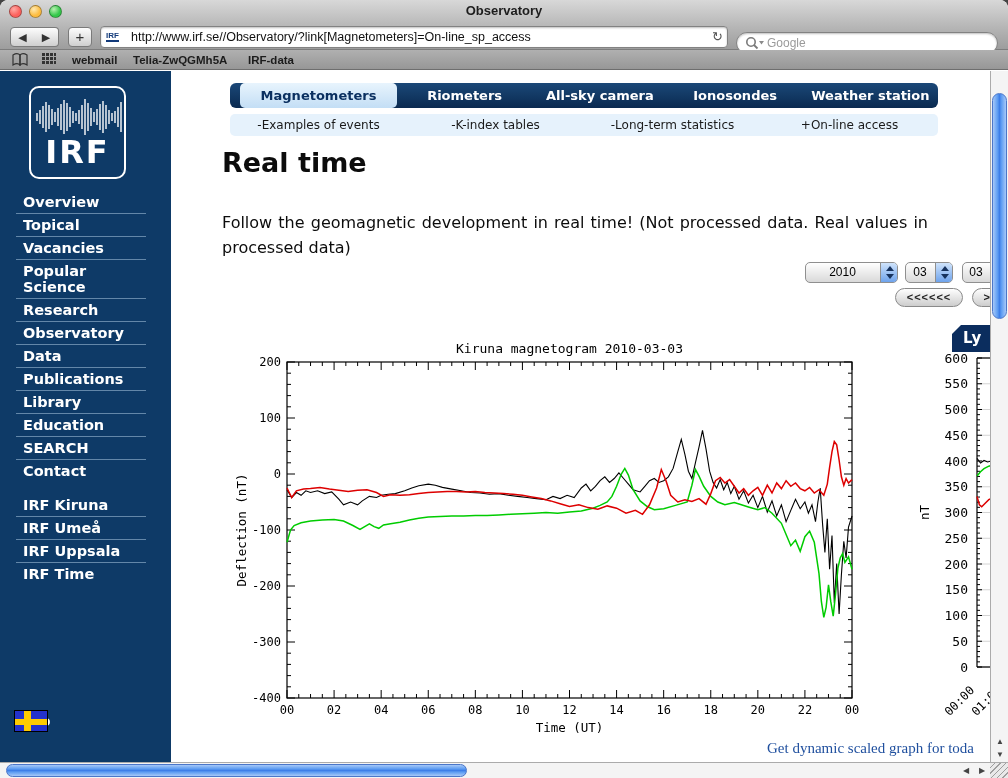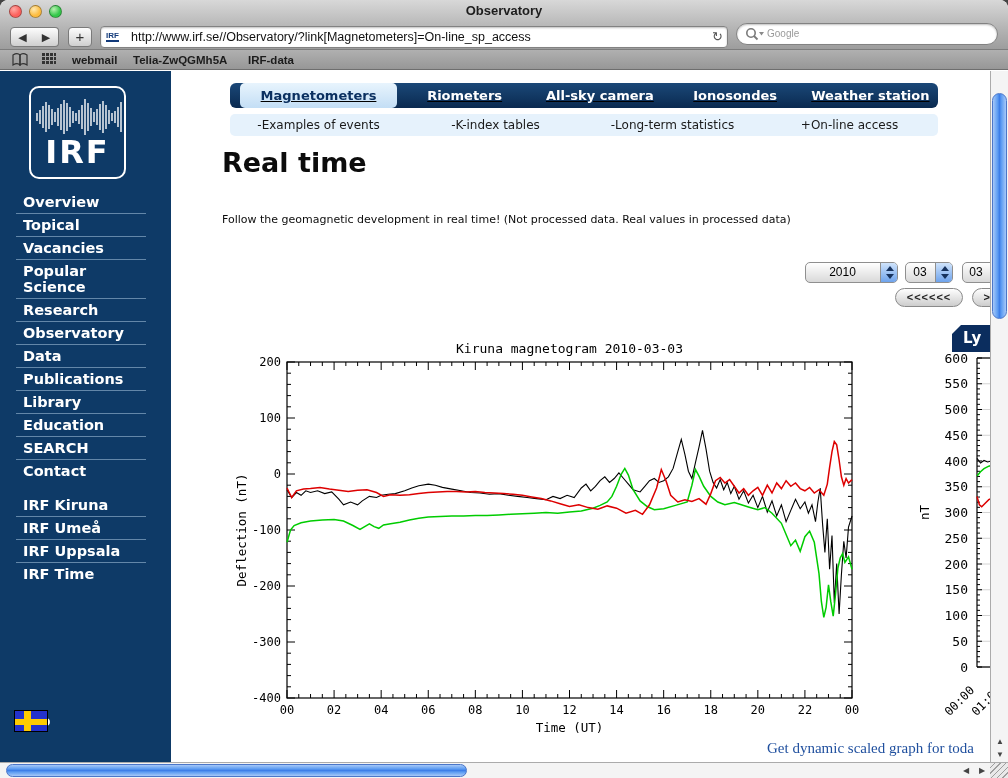--- a/index.html
+++ b/index.html
@@ -20,23 +20,23 @@
     border:1px solid #7a7a7a;border-radius:4px;color:#333;text-align:center;font-size:11px;line-height:18px;}
   #btn-back{left:10px;width:25px;border-radius:4px 0 0 4px;}
   #btn-fwd{left:34px;width:25px;border-left:none;border-radius:0 4px 4px 0;}
   #btn-add{left:68px;width:24px;font-size:15px;line-height:17px;}
   #urlfield{position:absolute;left:100px;top:26px;width:628px;height:22px;background:#fff;
     border:1px solid #828282;border-radius:4px;box-shadow:inset 0 1px 2px rgba(0,0,0,.25);
     font-size:12.5px;line-height:20px;color:#111;padding:0 22px 0 30px;white-space:nowrap;overflow:hidden;}
   #url-favicon{position:absolute;left:5px;top:4px;font-size:8px;font-weight:bold;color:#123a7a;
     border-bottom:2px solid #123a7a;line-height:9px;letter-spacing:0;}
   #btn-reload{position:absolute;right:4px;top:0px;font-size:13px;color:#555;line-height:20px;}
-  #searchfield{position:absolute;left:736px;top:23px;width:262px;height:22px;background:#fff;
+  #searchfield{position:absolute;left:736px;top:32px;width:262px;height:22px;background:#fff;
     border:1px solid #828282;border-radius:11px;box-shadow:inset 0 1px 2px rgba(0,0,0,.25);
-    font-size:10px;line-height:20px;color:#9a9a9a;padding-left:30px;}
+    font-size:12px;line-height:20px;color:#9a9a9a;padding-left:30px;}
   #mag{position:absolute;left:8px;top:3px;}
   #bookmarksbar{position:absolute;left:0;top:50px;width:1008px;height:20px;
     background:linear-gradient(#b0b0b0,#979797);border-bottom:1px solid #6e6e6e;
     font-size:11.5px;color:#1c1c1c;}
   .bmico{position:absolute;top:3px;}
   .bmlabel{position:absolute;top:0;line-height:20px;font-weight:bold;}
   
   #sidebar{position:absolute;left:0;top:71px;width:171px;height:691px;background:#0e3a67;color:#fff;}
   #logo{position:absolute;left:29px;top:15px;width:97px;height:93px;border:2px solid #fff;border-radius:10px;}
   #logo svg{position:absolute;left:4px;top:5px;}
@@ -48,35 +48,35 @@
     padding:3px 0 3px 7px;cursor:pointer;margin-left:8px;}
   .sep{border-bottom:1px solid rgba(170,198,224,.55);}
   #map-label{position:absolute;left:13px;top:601px;font-family:"DejaVu Sans",sans-serif;
     font-weight:bold;font-size:15px;margin-top:44px;}
   #flag{position:absolute;left:14px;top:639px;width:34px;height:22px;background:#2432cc;border:1px solid #000;}
   #flag:before{content:"";position:absolute;left:9px;top:0;width:7px;height:100%;background:#fecb00;}
   #flag:after{content:"";position:absolute;left:0;top:8px;width:100%;height:6px;background:#fecb00;}
   
   #content{position:absolute;left:171px;top:71px;width:819px;height:691px;background:#fff;}
   #tabbar{position:absolute;left:59px;top:12px;width:708px;height:25px;border-radius:6px;
-    background:linear-gradient(#1b4878,#0a2a50);display:flex;overflow:hidden;text-decoration:underline;}
+    background:linear-gradient(#1b4878,#0a2a50);display:flex;overflow:hidden;}
   #tab-active{width:157px;margin-left:10px;background:linear-gradient(#e8f4fd,#c3def5);
     color:#0b3060;font-weight:bold;font-size:13px;text-align:center;line-height:25px;
     font-family:"DejaVu Sans",sans-serif;border-radius:5px;}
   .tab{flex:1;color:#fff;font-weight:bold;font-size:13px;text-align:center;line-height:25px;
     font-family:"DejaVu Sans",sans-serif;cursor:pointer;}
   #subnav{position:absolute;left:59px;top:43px;width:708px;height:22px;border-radius:5px;
     background:#e6f2fc;display:flex;justify-content:space-between;}
   .subitem{flex:1;font-size:12px;color:#1a1a1a;text-align:center;line-height:22px;
     font-family:"DejaVu Sans",sans-serif;cursor:pointer;}
   .subitem.bold{font-weight:normal;}
   #page-title{position:absolute;left:51px;top:76px;font-family:"DejaVu Sans",sans-serif;
     font-weight:bold;font-size:27px;color:#0c0c0c;}
   #intro{position:absolute;left:51px;top:140px;width:706px;font-family:"DejaVu Sans",sans-serif;
-    font-size:11px;color:#0c0c0c;line-height:1.55;text-align:justify;}
+    font-size:16px;color:#0c0c0c;line-height:1.55;text-align:justify;}
   
   .aqsel{position:absolute;height:21px;background:linear-gradient(#ffffff,#d9d9d9);
     border:1px solid #8f8f8f;border-radius:5px;font-size:12px;color:#000;}
   .aqsel .val{position:absolute;left:0;right:18px;top:0;text-align:center;line-height:19px;}
   .aqsel .step{position:absolute;right:0;top:0;width:17px;height:19px;border-left:1px solid #8f8f8f;
     background:linear-gradient(#cfe3fb,#6ea3ec);border-radius:0 4px 4px 0;}
   .step:before{content:"";position:absolute;left:5px;top:3px;border-left:4px solid transparent;
     border-right:4px solid transparent;border-bottom:5px solid #16325e;}
   .step:after{content:"";position:absolute;left:5px;bottom:3px;border-left:4px solid transparent;
     border-right:4px solid transparent;border-top:5px solid #16325e;}

